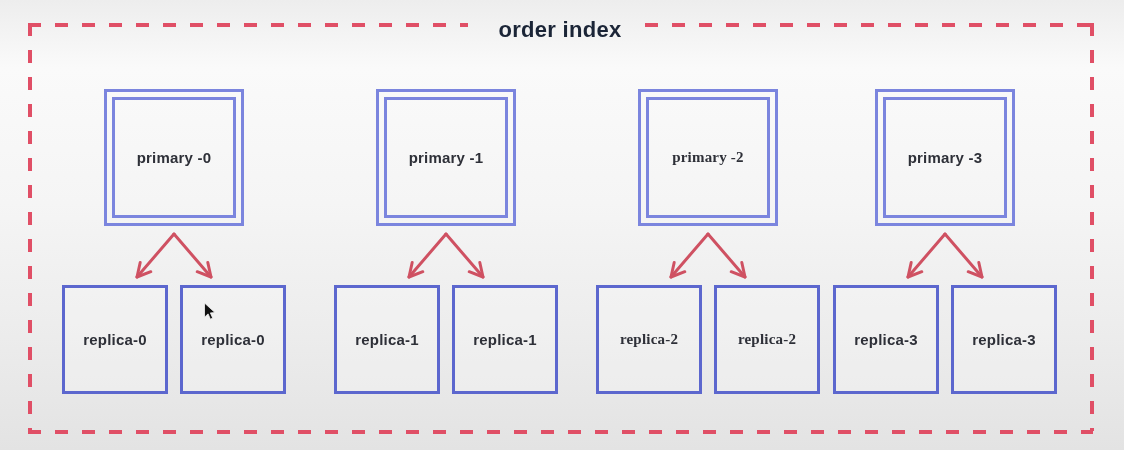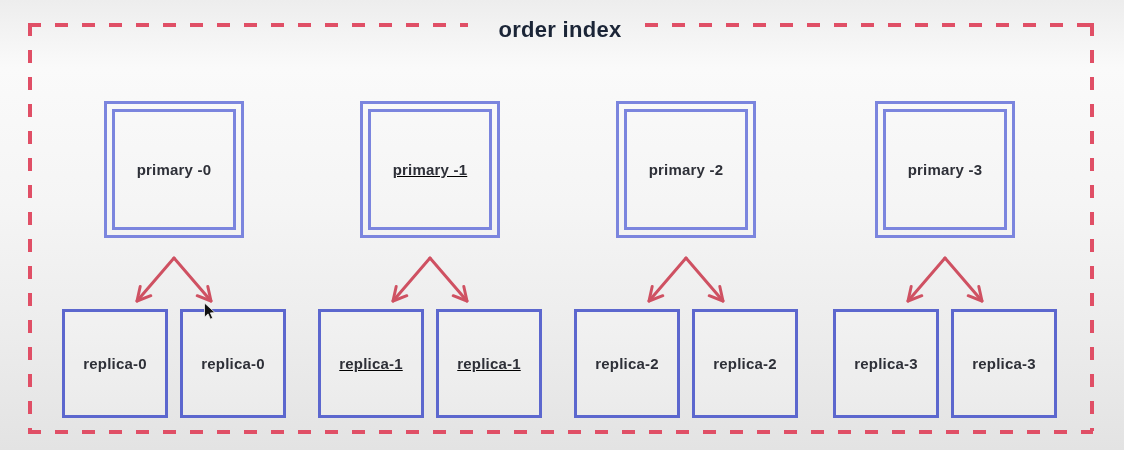--- a/index.html
+++ b/index.html
@@ -45,28 +45,28 @@
     margin-top: 6px;
   }
 
   
   .group {
     position: absolute;
     top: 85px;
     width: 224px;
   }
   .g0 { left: 62px; }
-  .g1 { left: 318px; text-decoration: underline; }
-  .g2 { left: 574px; }
+  .g1 { left: 334px; }
+  .g2 { left: 596px; font-family: Liberation Serif, serif; }
   .g3 { left: 833px; text-align: right; }
 
   .primary-outer {
     width: 140px;
     height: 137px;
-    margin: 16px auto;
+    margin: 4px auto;
     border: 3px solid #7b85de;
     padding: 5px;
     background: transparent;
   }
   .primary-inner {
     width: 100%;
     height: 100%;
     border: 3px solid #7b85de;
     display: flex;
     align-items: center;

